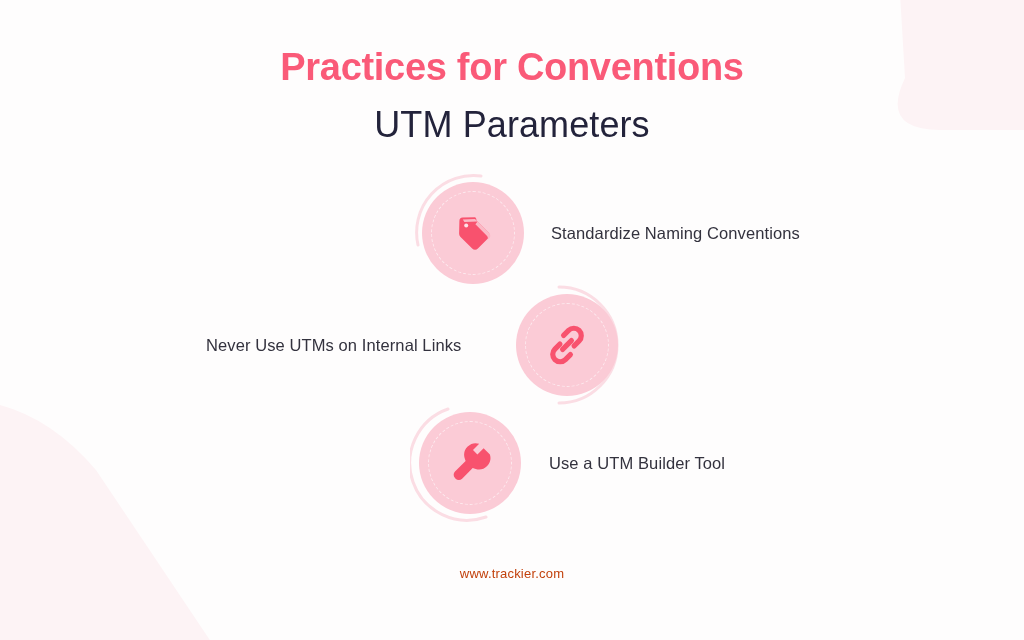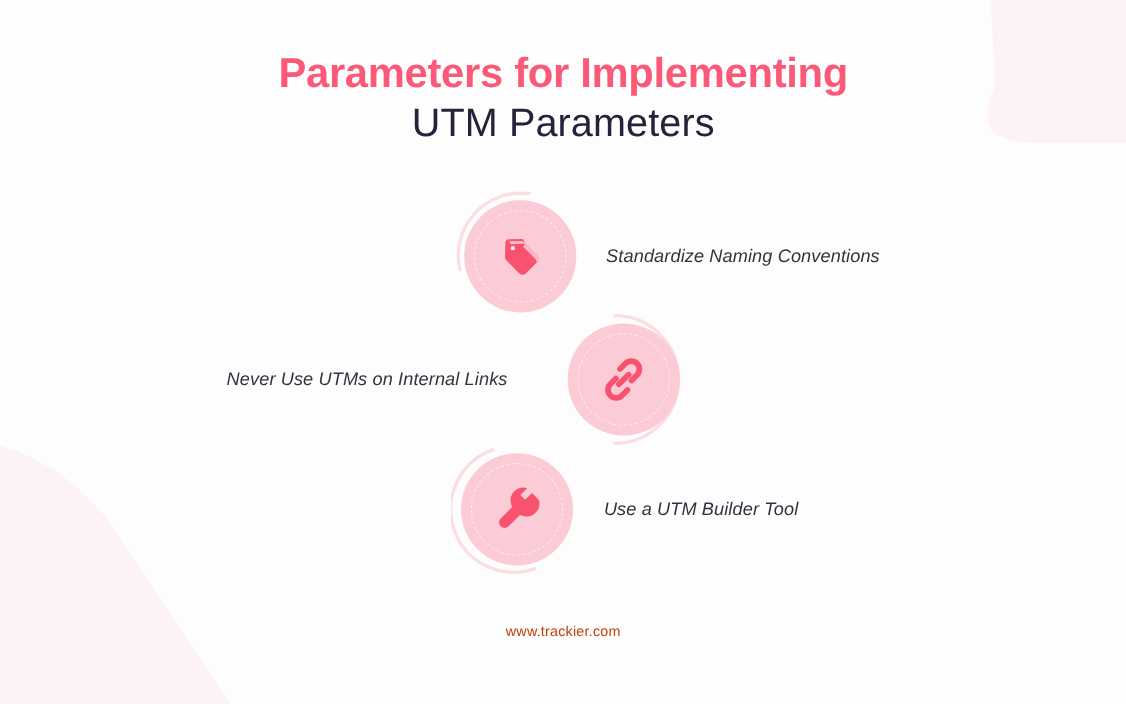--- a/index.html
+++ b/index.html
@@ -49,20 +49,21 @@
     letter-spacing: -0.3px;
     color: #FA5A78;
   }
   .heading-line2 {
     display: block;
     font-size: 36px;
     line-height: 44px;
     font-weight: 400;
     letter-spacing: 0.1px;
     color: #23233B;
+    margin-top: 13px;
   }
 
   
   .row {
     position: absolute;
     height: 120px;
   }
   .row-1 { top: 173px; left: 0; width: 1024px; }
   .row-2 { top: 285px; left: 0; width: 1017px; }
   .row-3 { top: 403px; left: 0; width: 844px; }
@@ -117,21 +118,20 @@
 
   
   .row-label {
     position: absolute;
     font-size: 16.5px;
     line-height: 24px;
     font-weight: 400;
     color: #33323E;
     letter-spacing: 0.1px;
     white-space: nowrap;
-    font-style: italic;
   }
   .row-1 .row-label { left: 551px; top: 48px; text-align: left; }
   .row-2 .row-label { left: 206px; top: 48px; text-align: left; }
   .row-3 .row-label { left: 549px; top: 48px; text-align: left; }
 
   
   .footer {
     position: absolute;
     top: 566px;
     left: 0;
@@ -155,21 +155,21 @@
 
     <path d="M 898 -40 L 1090 -40 L 1090 130 L 940 130 Q 880 130 905 78 Z" fill="#FDF3F5"></path>
 
     <path d="M -60 400 Q 30 392 96 470 L 250 700 L 40 700 L -60 560 Z" fill="#FDF3F5"></path>
   </g>
 </svg>
 
 <div class="stage">
 
   <div class="heading">
-    <span class="heading-line1">Parameters for Implementing</span>
+    <span class="heading-line1">Practices for Conventions</span>
     <span class="heading-line2">UTM Parameters</span>
   </div>
 
   <div class="row row-1">
     <div class="badge">
       <svg class="badge-arc" viewBox="0 0 120 120" xmlns="http://www.w3.org/2000/svg">
         <path d="M 68 3 A 57 57 0 0 0 5 72" fill="none" stroke="#FBDDE4" stroke-width="3" stroke-linecap="round"></path>
       </svg>
       <div class="badge-disc"></div>
       <div class="badge-dashring"></div>

